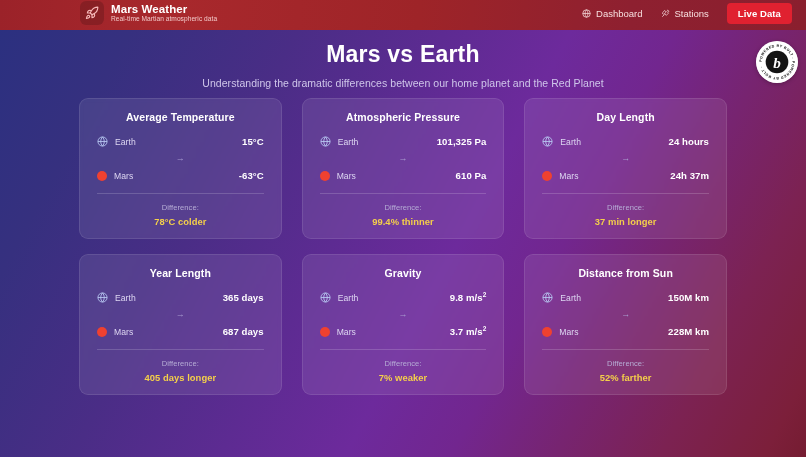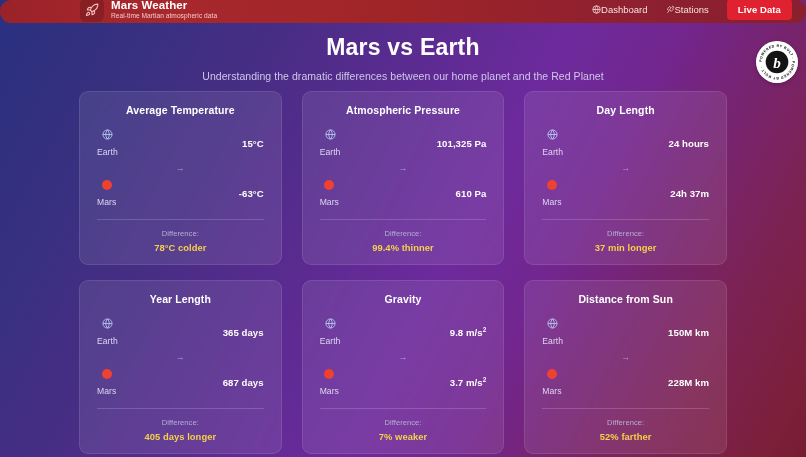--- a/index.html
+++ b/index.html
@@ -24,29 +24,28 @@
         #772470 76%,
         #7c2252 86%,
         #7c1f3a 96%,
         #751c31 100%);
     color: #ffffff;
     -webkit-font-smoothing: antialiased;
   }
 
   
   .topbar {
-    height: 23px;
+    height: 30px;
     width: 100%;
     display: flex;
     align-items: center;
     padding: 0 14px 4px 0;
     background: linear-gradient(95deg, #9b2229 0%, #a8282c 22%, #9e2428 52%, #8e2030 78%, #8a1f2e 100%);
     position: relative;
     z-index: 20;
-    border-radius: 13px;
   }
 
   .brand {
     display: flex;
     align-items: center;
     gap: 7px;
     margin-left: 80px;
   }
 
   .brand-logo {
@@ -78,20 +77,21 @@
   .nav {
     margin-left: auto;
     display: flex;
     align-items: center;
     gap: 18px;
   }
 
   .nav-item {
     display: flex;
     align-items: center;
+    gap: 5px;
     font-size: 9.5px;
     color: #f7dede;
     cursor: pointer;
     white-space: nowrap;
   }
   .nav-item .nav-ico { display: flex; align-items: center; }
 
   .live-btn {
     background: #e02130;
     color: #ffffff;
@@ -170,21 +170,20 @@
   .planet-row {
     display: flex;
     align-items: center;
     justify-content: space-between;
   }
 
   .planet-left {
     display: flex;
     align-items: center;
     gap: 7px;
-    flex-direction: column;
   }
   .planet-name {
     font-size: 8.6px;
     color: #ded8f2;
     letter-spacing: 0.05px;
   }
   .planet-value {
     font-size: 9.6px;
     font-weight: bold;
     color: #ffffff;

